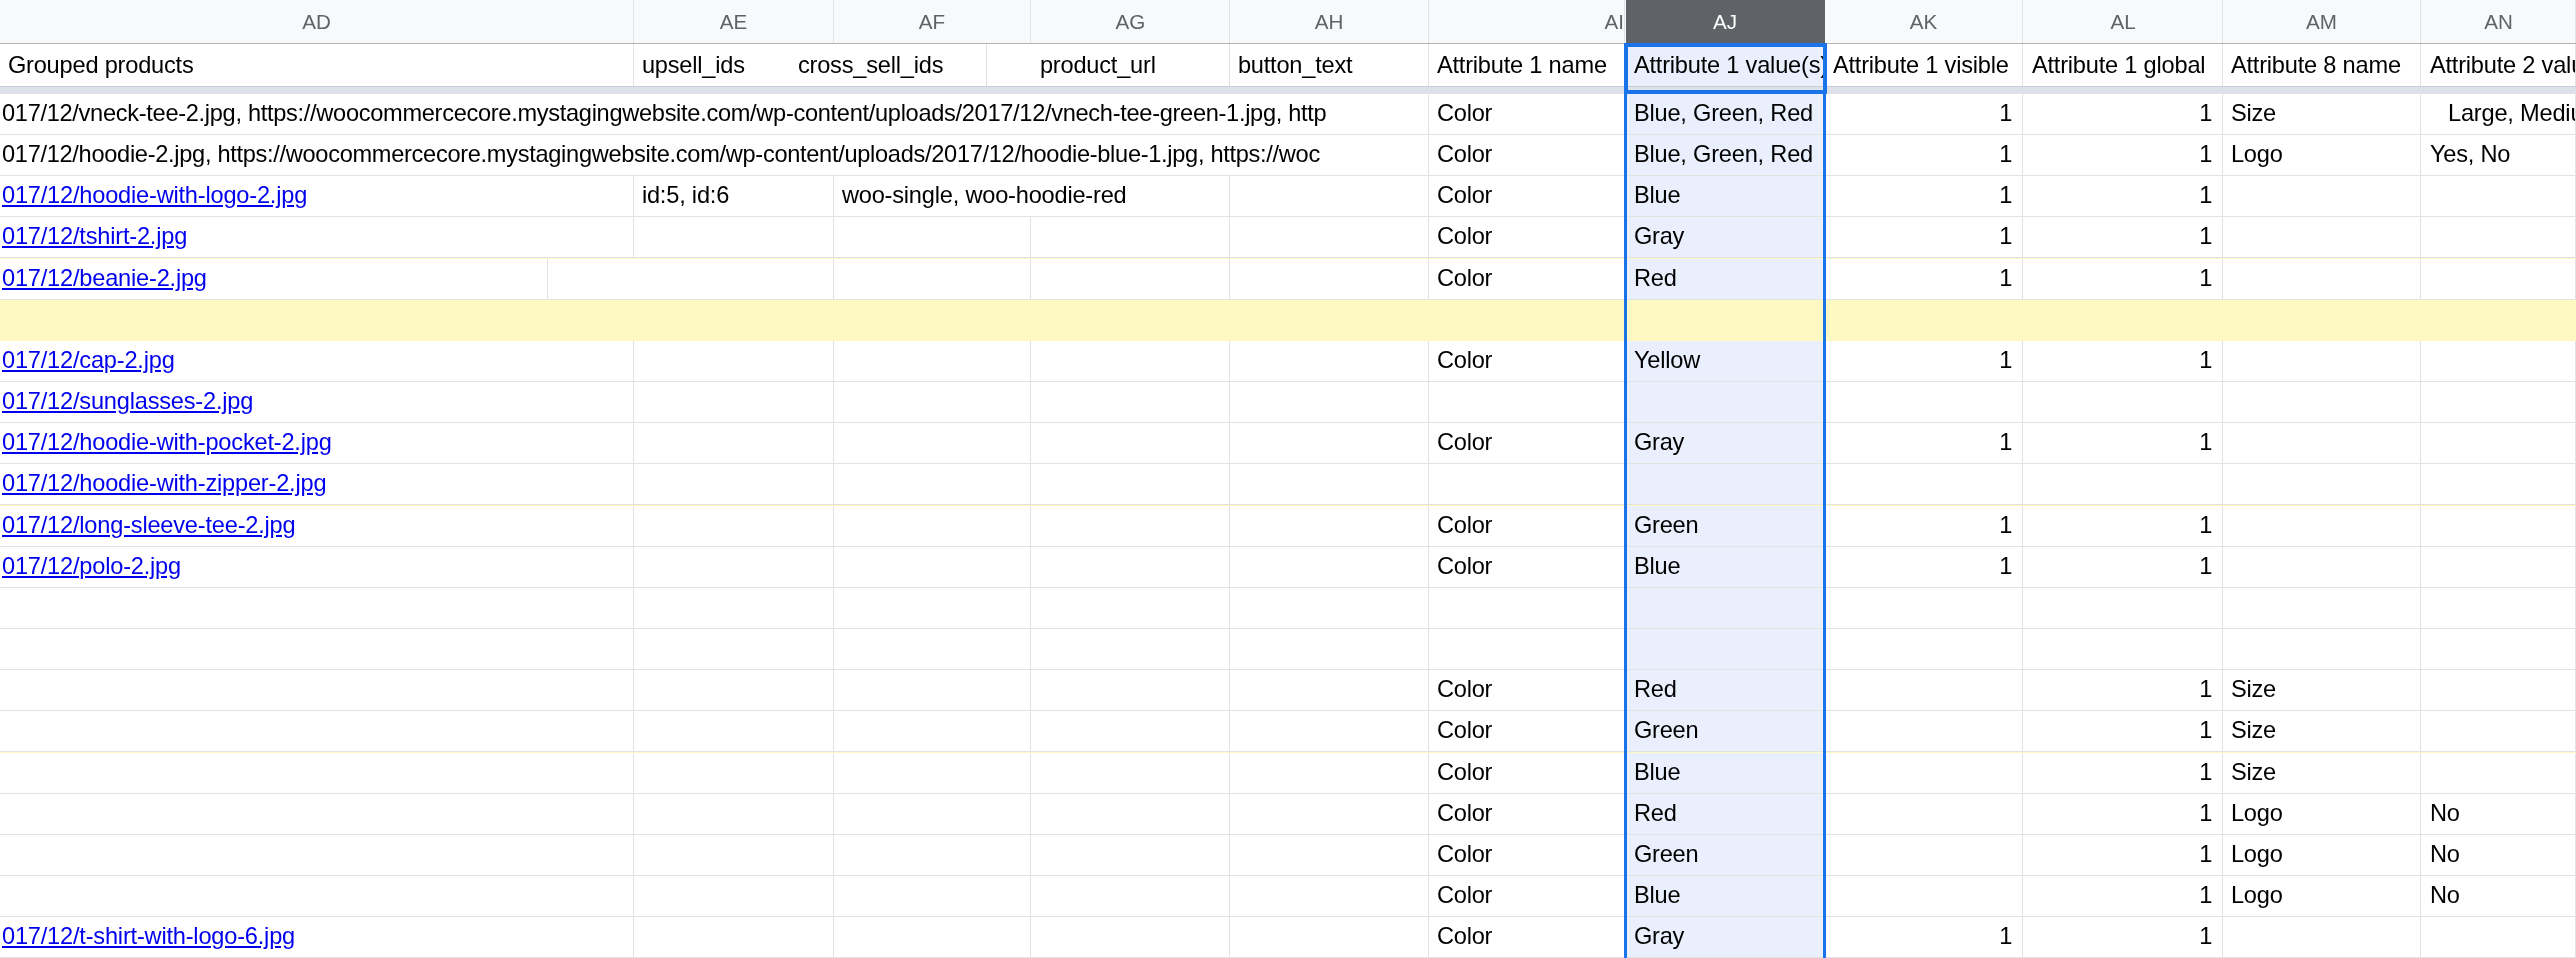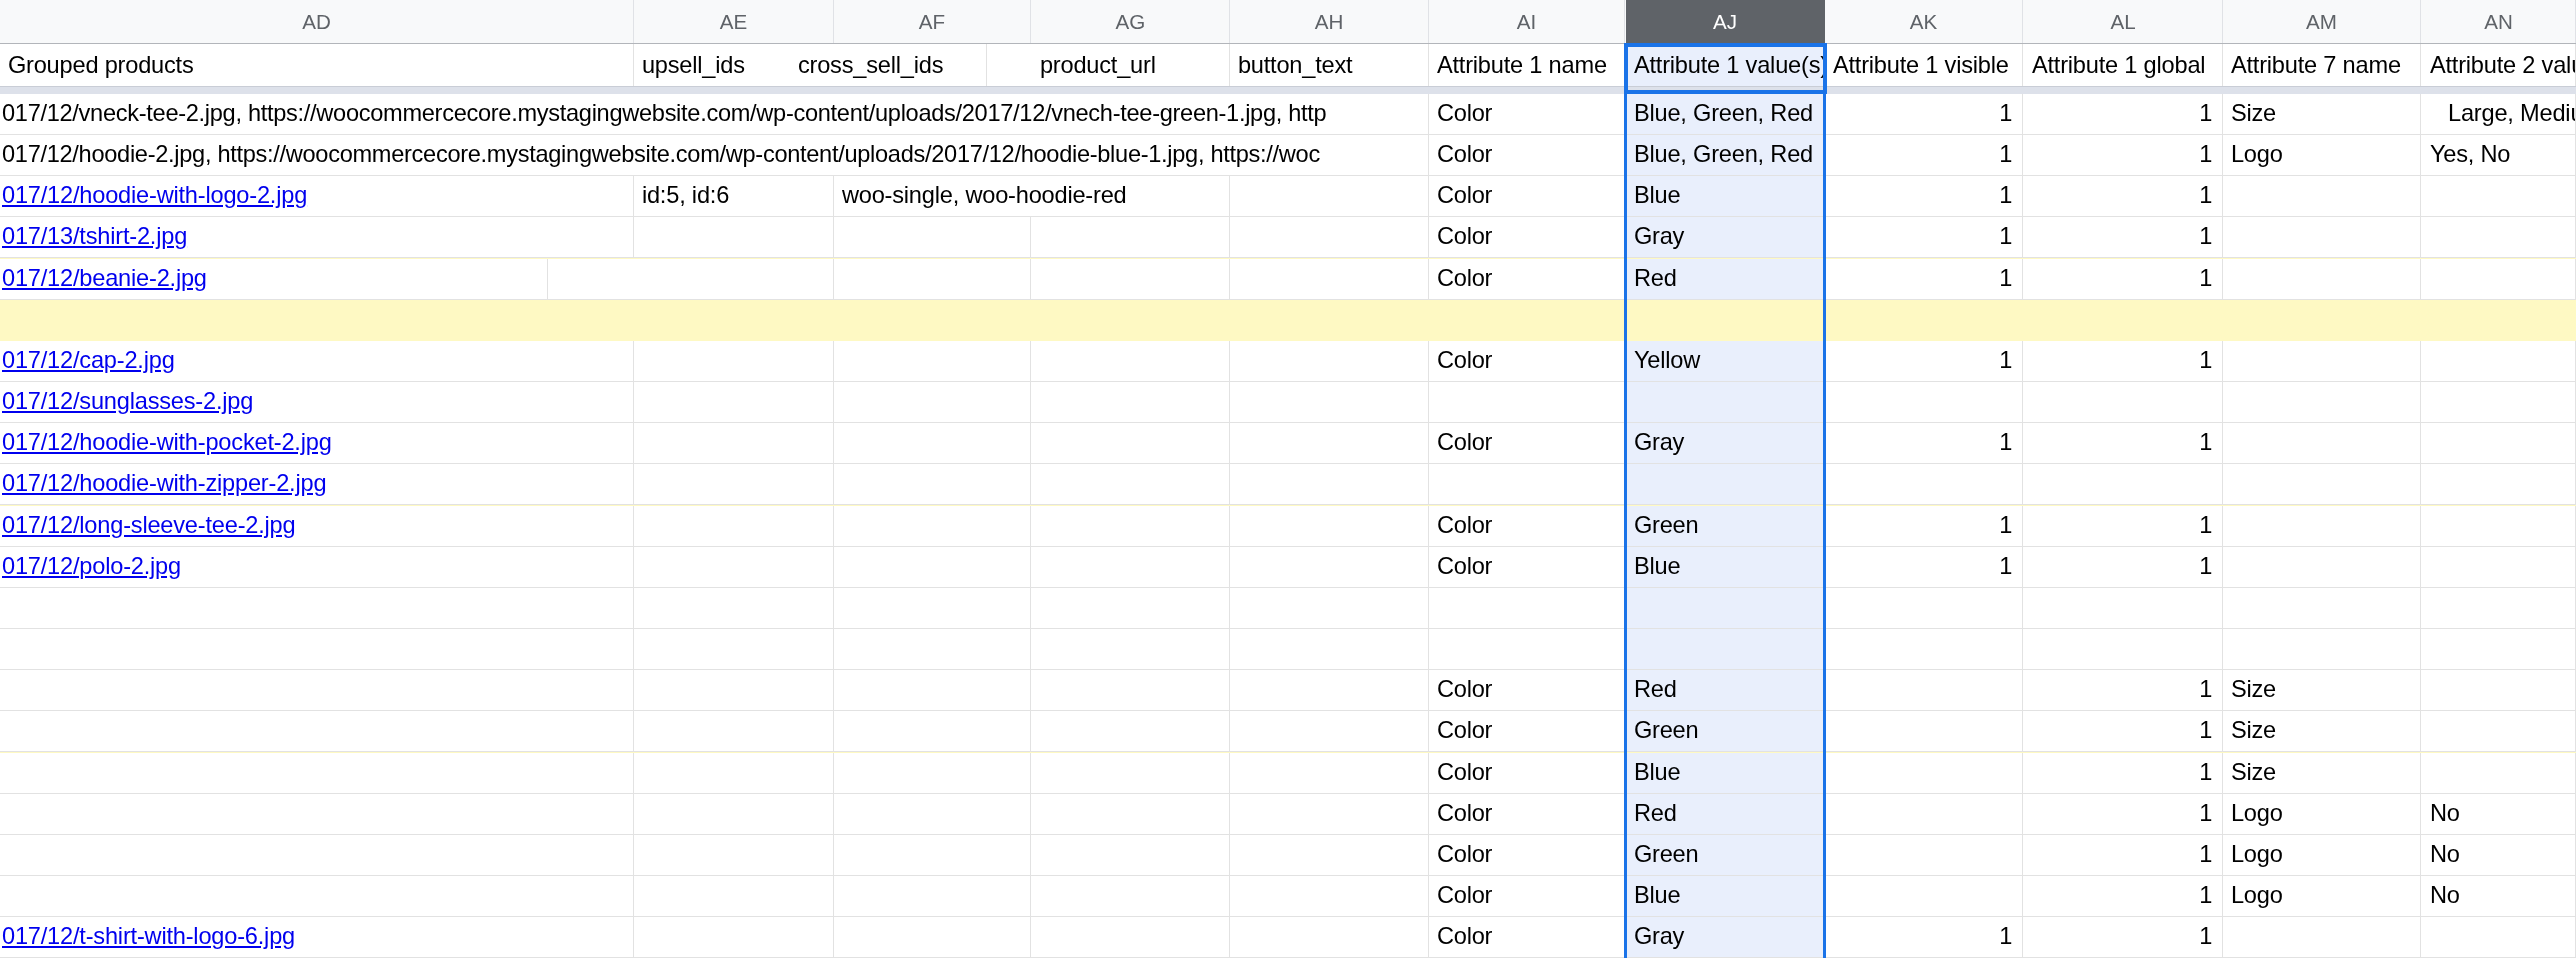--- a/index.html
+++ b/index.html
@@ -49,38 +49,38 @@
 </head>
 <body>
 
 <div id="sheet">
   <div id="letters">
       <div class="letter" style="left: 0px; width: 634px;">AD</div>
       <div class="letter" style="left: 634px; width: 200px;">AE</div>
       <div class="letter" style="left: 834px; width: 197px;">AF</div>
       <div class="letter" style="left: 1032px; width: 198px;">AG</div>
       <div class="letter" style="left: 1230px; width: 199px;">AH</div>
-      <div class="letter" style="left: 1429px; width: 196px;">AI</div>
+      <div class="letter" style="left: 1429px; width: 196px; text-align: right;">AI</div>
       <div class="letter sel" style="left: 1626px; width: 199px;">AJ</div>
       <div class="letter" style="left: 1825px; width: 198px;">AK</div>
       <div class="letter" style="left: 2024px; width: 199px;">AL</div>
       <div class="letter" style="left: 2223px; width: 198px;">AM</div>
       <div class="letter" style="left: 2422px; width: 154px;">AN</div>
     </div>
   <div id="fheader">
       <div class="hcell" style="left: 0px; width: 634px;">Grouped products</div>
       <div class="hcell" style="left: 634px; width: 200px;">upsell_ids</div>
       <div class="hcell" style="left: 790px; width: 197px;">cross_sell_ids</div>
       <div class="hcell" style="left: 1032px; width: 198px;">product_url</div>
       <div class="hcell" style="left: 1230px; width: 199px;">button_text</div>
       <div class="hcell" style="left: 1429px; width: 196px;">Attribute 1 name</div>
       <div class="hcell sel" style="left: 1626px; width: 199px;">Attribute 1 value(s)</div>
       <div class="hcell" style="left: 1825px; width: 198px;">Attribute 1 visible</div>
       <div class="hcell" style="left: 2024px; width: 199px;">Attribute 1 global</div>
-      <div class="hcell" style="left: 2223px; width: 198px;">Attribute 7 name</div>
+      <div class="hcell" style="left: 2223px; width: 198px;">Attribute 8 name</div>
       <div class="hcell" style="left: 2422px; width: 154px;">Attribute 2 value(s)</div>
     </div>
   <div id="divider"></div>
   <div id="grid">
       <div class="row" style="top: 0px;">
         <div class="cell first ovf" style="left: 0px; width: 1429px;">017/12/vneck-tee-2.jpg, https://woocommercecore.mystagingwebsite.com/wp-content/uploads/2017/12/vnech-tee-green-1.jpg, http</div>
         <div class="cell" style="left: 1429px; width: 196px;">Color</div>
         <div class="cell sel" style="left: 1626px; width: 199px;">Blue, Green, Red</div>
         <div class="cell num" style="left: 1825px; width: 198px;">1</div>
         <div class="cell num" style="left: 2024px; width: 199px;">1</div>
@@ -102,21 +102,21 @@
         <div class="cell" style="left: 834px; width: 396px;">woo-single, woo-hoodie-red</div>
         <div class="cell" style="left: 1230px; width: 199px;"></div>
         <div class="cell" style="left: 1429px; width: 196px;">Color</div>
         <div class="cell sel" style="left: 1626px; width: 199px;">Blue</div>
         <div class="cell num" style="left: 1825px; width: 198px;">1</div>
         <div class="cell num" style="left: 2024px; width: 199px;">1</div>
         <div class="cell" style="left: 2223px; width: 198px;"></div>
         <div class="cell" style="left: 2422px; width: 154px;"></div>
       </div>
       <div class="row" style="top: 123px;">
-        <div class="cell first link" style="left: 0px; width: 634px;">017/13/tshirt-2.jpg</div>
+        <div class="cell first link" style="left: 0px; width: 634px;">017/12/tshirt-2.jpg</div>
         <div class="cell" style="left: 634px; width: 200px;"></div>
         <div class="cell" style="left: 834px; width: 197px;"></div>
         <div class="cell" style="left: 1032px; width: 198px;"></div>
         <div class="cell" style="left: 1230px; width: 199px;"></div>
         <div class="cell" style="left: 1429px; width: 196px;">Color</div>
         <div class="cell sel" style="left: 1626px; width: 199px;">Gray</div>
         <div class="cell num" style="left: 1825px; width: 198px;">1</div>
         <div class="cell num" style="left: 2024px; width: 199px;">1</div>
         <div class="cell" style="left: 2223px; width: 198px;"></div>
         <div class="cell" style="left: 2422px; width: 154px;"></div>

